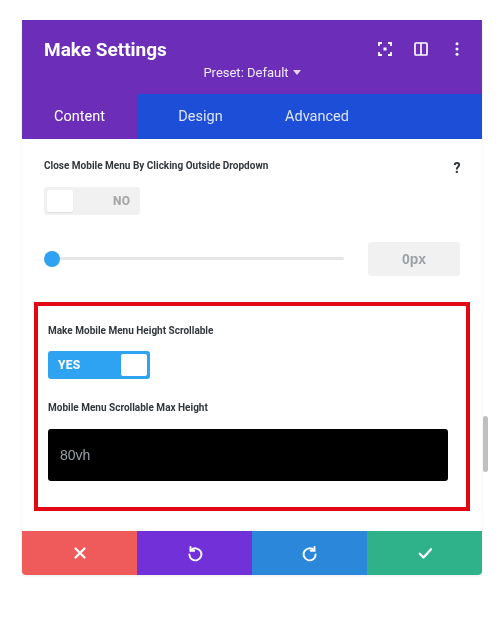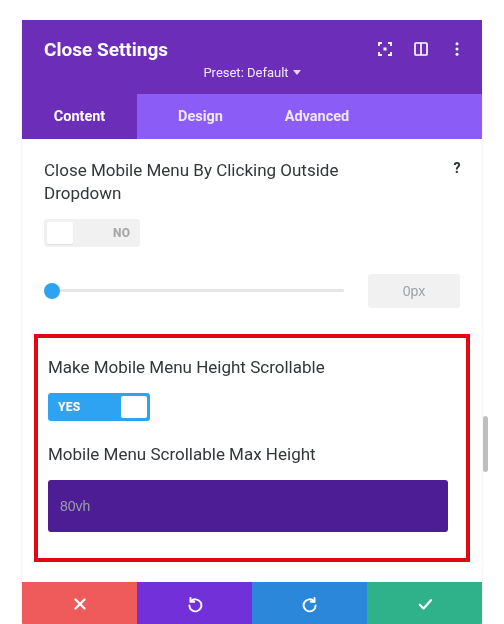--- a/index.html
+++ b/index.html
@@ -53,25 +53,25 @@
     display: flex;
     gap: 18px;
     align-items: center;
   }
   .hicon {
     width: 18px; height: 18px;
     display: flex; align-items: center; justify-content: center;
     cursor: pointer;
   }
   .tabs {
-    background: #8b5cf6;
+    background: #1d4ed8;
     display: flex;
     color: #fff;
     font-size: 14.5px;
-    font-weight: 700;
+    font-weight: 400;
   }
   .tab {
     padding: 14px 0;
     flex: 0 0 auto;
     text-align: center;
     cursor: pointer;
     opacity: 0.85;
   }
   .tab:nth-child(1){ width: 115px; }
   .tab:nth-child(2){ width: 115px; padding-left: 12px; }
@@ -79,22 +79,22 @@
   .tab.active {
     background: #6c2eb9;
     opacity: 1;
   }
   .body {
     padding: 20px 22px 8px 22px;
     background: #fff;
     position: relative;
   }
   .field-label {
-    font-size: 17px;
-    font-weight: 400;
+    font-size: 10px;
+    font-weight: 700;
     color: #32373c;
     margin-bottom: 14px;
     line-height: 1.35;
   }
   .help {
     position: absolute;
     right: 14px;
     top: 18px;
     width: 22px; height: 22px;
     border-radius: 50%;
@@ -167,26 +167,26 @@
   }
   .numbox {
     width: 92px;
     height: 34px;
     background: #f1f1f1;
     border: none;
     border-radius: 3px;
     text-align: center;
     font-size: 14px;
     color: #9aa0a6;
-    font-weight: 400;
+    font-weight: 700;
   }
   .inputline {
     width: 100%;
     height: 52px;
-    background: #4c1d95;
+    background: #000000;
     border: none;
     border-radius: 3px;
     padding: 0 12px;
     font-size: 14px;
     color: #9aa0a6;
     font-weight: 400;
   }
   .highlight {
     border: 4px solid #e30613;
     margin-left: -10px;
@@ -223,21 +223,21 @@
     background: #55596063;
     border-radius: 3px;
   }
 </style>
 </head>
 <body>
 
 <div class="panel">
 
   <div class="header">
-    <div class="header-title">Close Settings</div>
+    <div class="header-title">Make Settings</div>
     <div class="header-sub">
       <span>Preset: Default</span>
       <span class="caret"></span>
     </div>
     <div class="header-icons">
       <div class="hicon">
         <svg viewBox="0 0 24 24" fill="none" stroke="#fff" stroke-width="2.4">
           <path d="M4 8V4h4"></path>
             <path d="M20 8V4h-4"></path>
             <path d="M4 16v4h4"></path>

